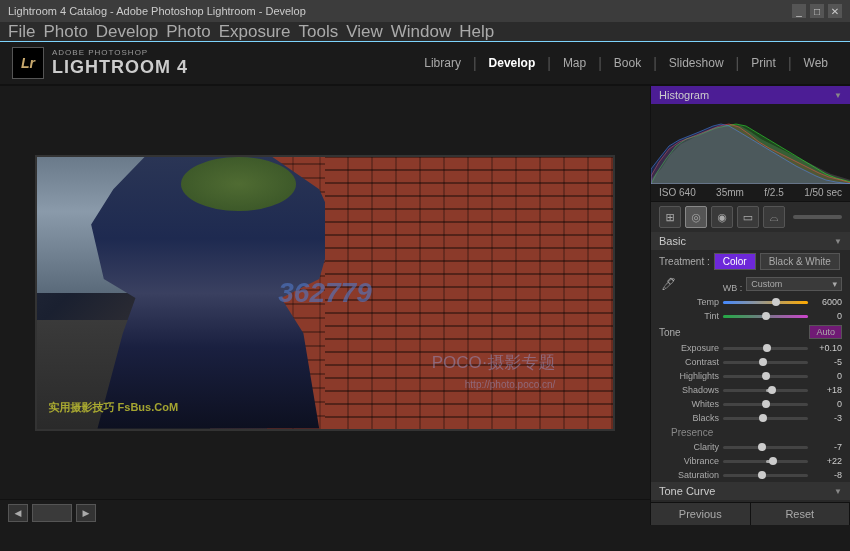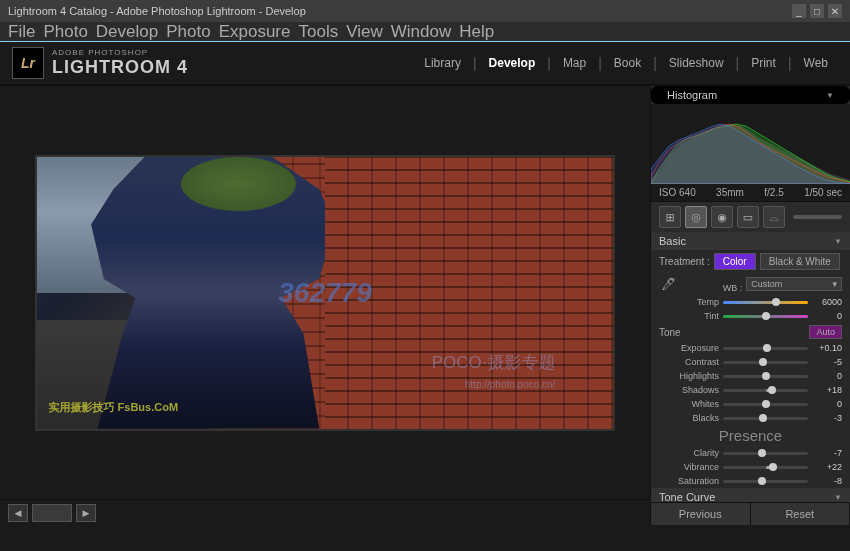--- a/index.html
+++ b/index.html
@@ -177,29 +177,28 @@
       flex-direction: column;
       overflow: hidden;
       border-left: 1px solid #111;
     }
 
     
     #histogram-section {
       border-bottom: 1px solid #111;
     }
     .panel-header {
-      background: #000000;
-      padding: 3px 16px;
+      background: #4c1d95;
+      padding: 3px 8px;
       display: flex;
       align-items: center;
       justify-content: space-between;
       font-size: 11px;
       color: #ccc;
       cursor: pointer;
-      border-radius: 6px;
     }
     #histogram-canvas {
       height: 80px;
       background: #1a1a1a;
       position: relative;
       overflow: hidden;
     }
 
     #camera-info {
       background: #1a1a1a;
@@ -332,22 +331,21 @@
       cursor: pointer;
       background: #701a75;
       border: 1px solid #555;
       padding: 1px 6px;
     }
 
     
     .group-label {
       padding: 2px 20px;
       color: #888;
-      font-size: 15px;
-      text-align: center;
+      font-size: 10px;
     }
 
     
     #tone-curve-header {
       background: #333;
       padding: 3px 8px;
       display: flex;
       align-items: center;
       justify-content: space-between;
       font-size: 11px;

